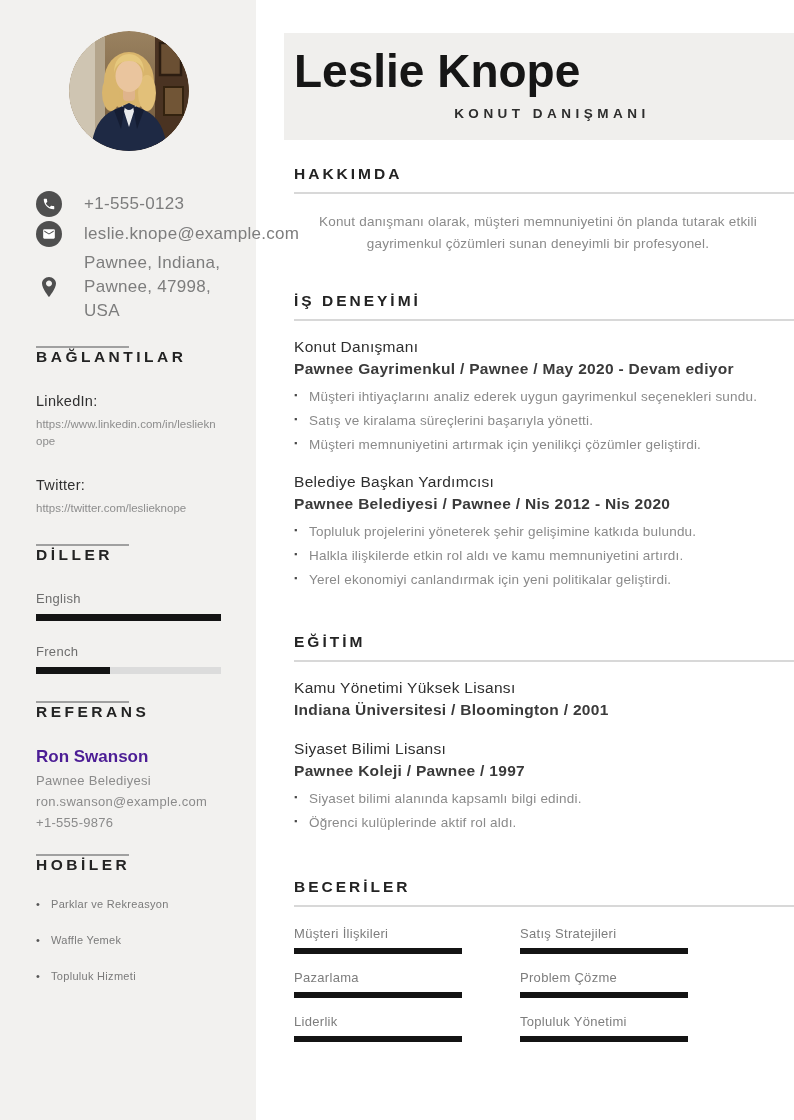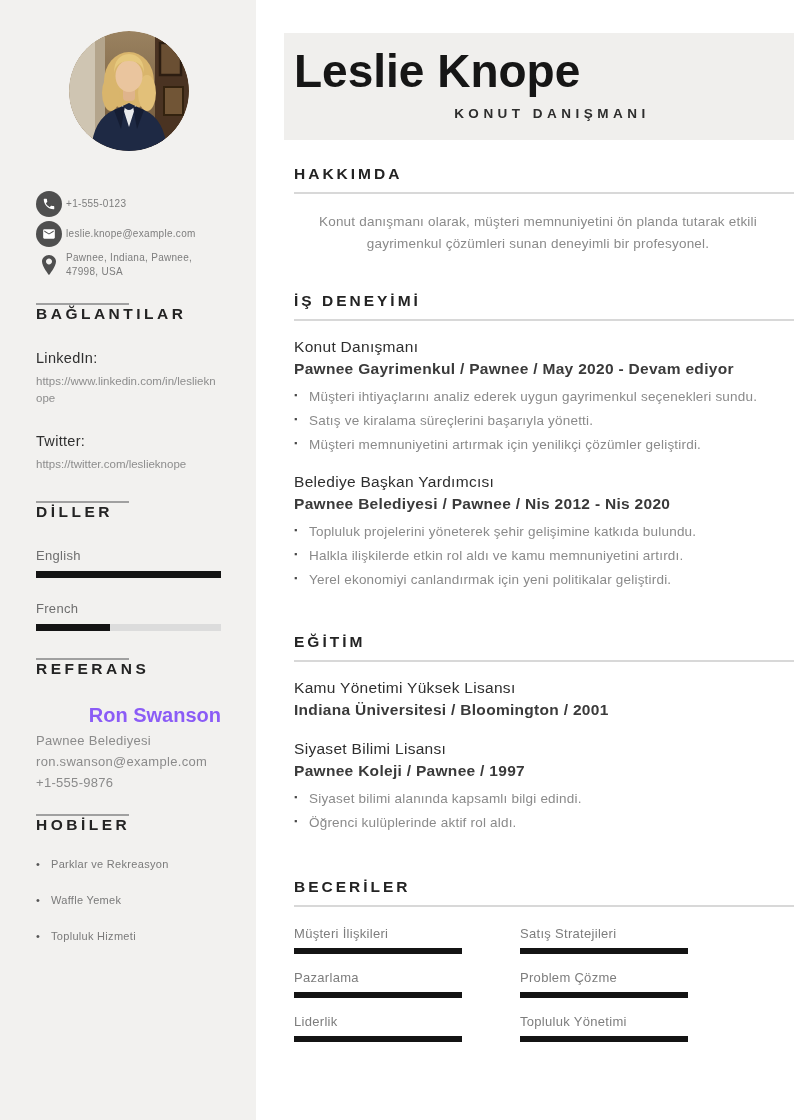--- a/index.html
+++ b/index.html
@@ -11,31 +11,31 @@
   html,body{width:794px;height:1120px;}
   body{background:#ffffff;font-family:"Liberation Sans","DejaVu Sans",sans-serif;position:relative;overflow:hidden;}
 
   
   .sidebar{position:absolute;left:0;top:0;width:256px;height:1120px;background:var(--sidebar-bg);padding:0 35px 0 36px;}
   .photo{width:120px;height:120px;border-radius:50%;overflow:hidden;margin:31px auto 0;}
   .contact{margin-top:40px;}
   .crow{display:flex;align-items:center;margin-bottom:4px;}
   .cicon{flex:0 0 26px;width:26px;height:26px;display:flex;align-items:center;justify-content:center;}
   .cicon.round{background:var(--icon-bg);border-radius:50%;}
-  .ctext{margin-left:4px;font-size:10px;color:#7d7d7d;line-height:1.4;letter-spacing:0.3px;}
+  .ctext{margin-left:22px;font-size:17px;color:#7d7d7d;line-height:1.4;letter-spacing:0.3px;}
   .sb-div{border:none;border-top:2px solid var(--divider-sidebar);width:93px;margin-top:24px;}
   .sb-h{font-size:15.5px;font-weight:600;letter-spacing:3.5px;color:var(--heading-text);}
   .link-label{font-size:14.5px;font-weight:500;color:#2f2f2f;margin-top:27px;letter-spacing:0.3px;}
   .link-url{font-size:11.5px;color:#8d8d8d;margin-top:7px;line-height:1.45;overflow-wrap:anywhere;}
   .lang-row{margin-top:27px;}
   .lang-row + .lang-row{margin-top:23px;}
   .lang-name{font-size:13px;color:#6e6e6e;letter-spacing:0.3px;}
   .bar-track{margin-top:8px;height:7px;background:var(--bar-track);}
   .bar-fill{height:100%;background:var(--bar-fill);}
-  .ref-name{font-size:20px;font-weight:600;color:#8b5cf6;margin-top:26px;text-align:right;}
+  .ref-name{font-size:17px;font-weight:600;color:#4c1d95;margin-top:26px;}
   .ref-line{font-size:13px;color:#8b8b8b;margin-top:6px;letter-spacing:0.3px;}
   .hob{position:relative;padding-left:15px;font-size:11px;color:#7a7a7a;margin-top:24px;letter-spacing:0.3px;}
   .hob::before{content:"•";position:absolute;left:0;top:0;color:#555555;}
 
   
   .main{position:absolute;left:284px;top:0;width:526px;}
   .band{background:var(--band-bg);margin-top:33px;height:107px;padding:13px 0 0 10px;}
   .name{font-size:46px;font-weight:700;color:#161616;line-height:1.1;}
   .role{margin-top:9px;font-size:13.5px;font-weight:700;letter-spacing:4.5px;color:#2d2d2d;text-align:center;}
   .m-h{font-size:15.5px;font-weight:600;letter-spacing:3px;color:var(--heading-text);margin-left:10px;}

